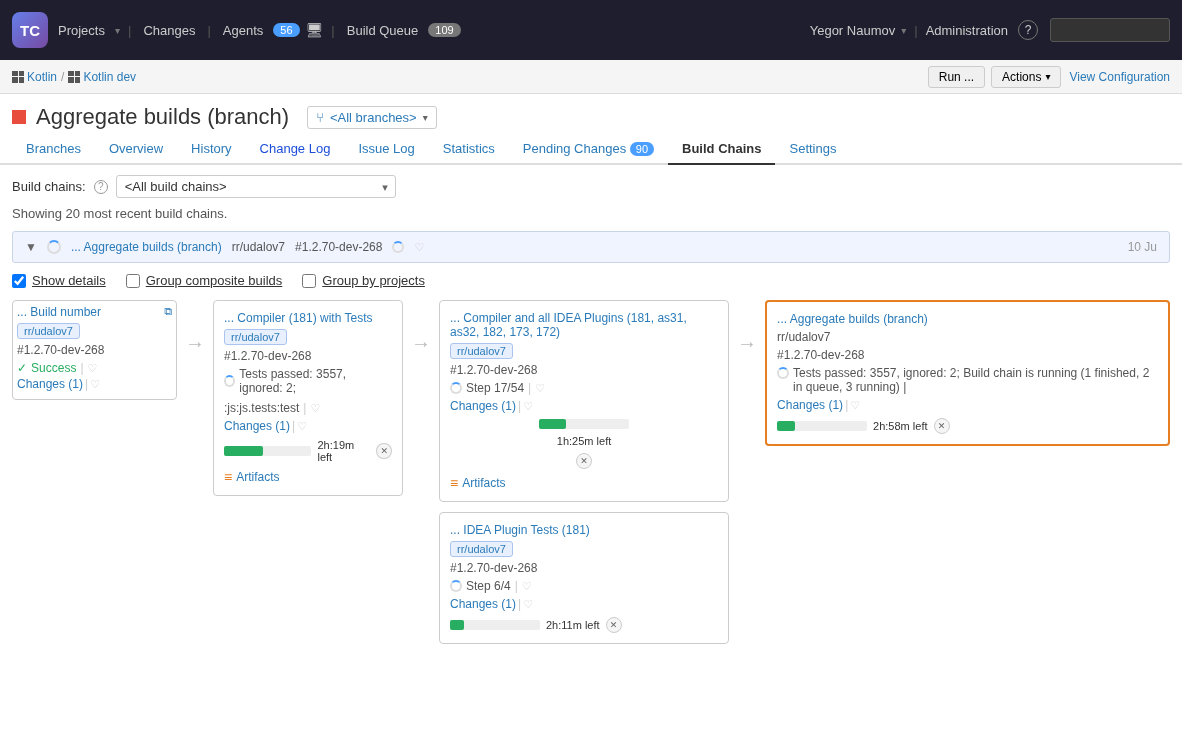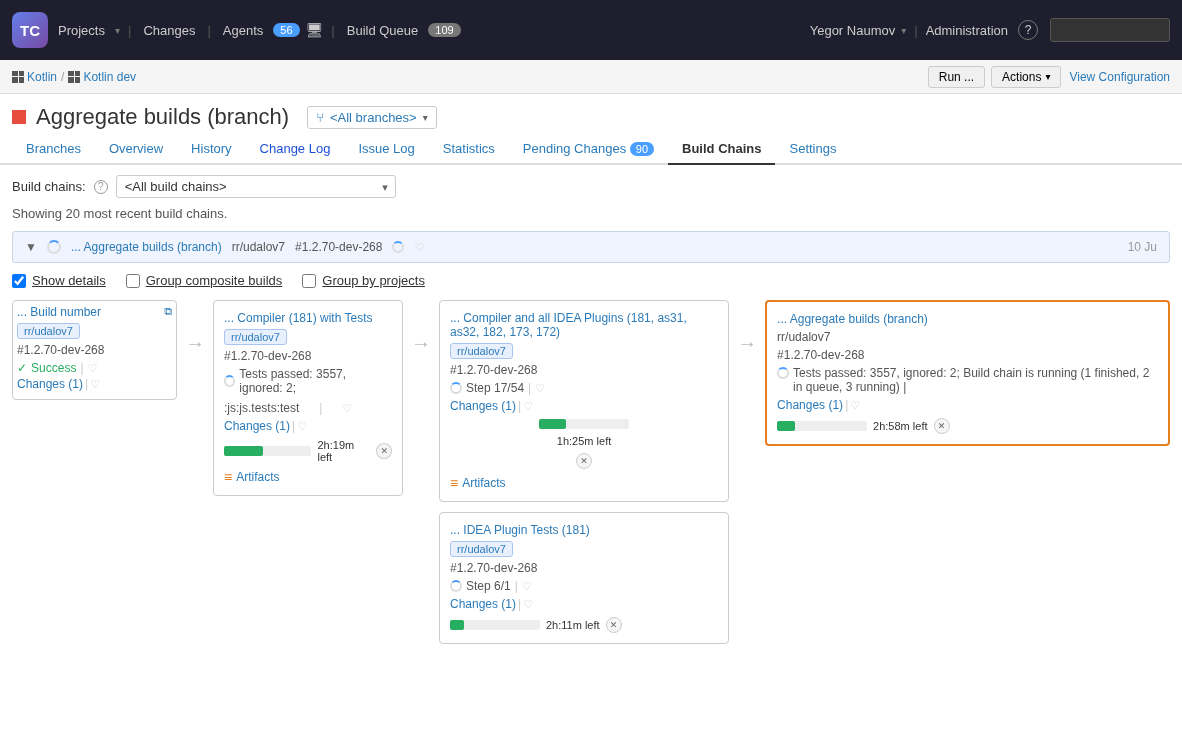--- a/index.html
+++ b/index.html
@@ -146,21 +146,21 @@
     <div style="background:#fff;border:1px solid #ccc;border-radius:4px;padding:10px;min-width:190px;font-size:12px;position:relative;">
       <div style="display:flex;align-items:flex-start;justify-content:space-between;margin-bottom:4px;">
         <span style="color:#2b7bb9;cursor:pointer;font-size:12px;">... Compiler (181) with Tests</span>
       </div>
       <div style="display:inline-flex;align-items:center;background:#e8f0fe;border:1px solid #aac4f0;color:#2b7bb9;border-radius:3px;padding:1px 6px;font-size:11px;margin-bottom:4px;">rr/udalov7</div>
       <div style="color:#555;margin-bottom:4px;">#1.2.70-dev-268</div>
       <div style="display:flex;align-items:center;gap:4px;margin-bottom:6px;">
         <span style="display:inline-block;width:12px;height:12px;border:2px solid #ddd;border-top:2px solid #4a9eff;border-radius:50%;animation:spin 1s linear infinite;"></span>
         <span style="color:#555;">Tests passed: 3557, ignored: 2;</span>
       </div>
-      <div style="display:flex;align-items:center;gap:20px;margin-bottom:4px;text-align:right;">
+      <div style="display:flex;align-items:center;gap:4px;margin-bottom:4px;text-align:right;">
         <span style="color:#555;">:js:js.tests:test</span>
         <span style="color:#ccc;">|</span>
         <span style="color:#ccc;font-size:11px;">♡</span>
       </div>
       <div style="color:#2b7bb9;cursor:pointer;display:flex;align-items:center;gap:2px;margin-bottom:6px;">
         <span>Changes (1)</span>
         <span style="color:#ccc;">|</span>
         <span style="color:#ccc;font-size:11px;">♡</span>
       </div>
       <div style="display:flex;align-items:center;gap:6px;margin-bottom:6px;">
@@ -211,21 +211,21 @@
       </div>
 
       <div style="background:#fff;border:1px solid #ccc;border-radius:4px;padding:10px;min-width:205px;font-size:12px;">
         <div style="margin-bottom:4px;">
           <span style="color:#2b7bb9;cursor:pointer;font-size:12px;">... IDEA Plugin Tests (181)</span>
         </div>
         <div style="display:inline-flex;align-items:center;background:#e8f0fe;border:1px solid #aac4f0;color:#2b7bb9;border-radius:3px;padding:1px 6px;font-size:11px;margin-bottom:4px;">rr/udalov7</div>
         <div style="color:#555;margin-bottom:4px;">#1.2.70-dev-268</div>
         <div style="display:flex;align-items:center;gap:4px;margin-bottom:4px;">
           <span style="display:inline-block;width:12px;height:12px;border:2px solid #ddd;border-top:2px solid #4a9eff;border-radius:50%;animation:spin 1s linear infinite;"></span>
-          <span style="color:#555;">Step 6/1</span>
+          <span style="color:#555;">Step 6/4</span>
           <span style="color:#ccc;">|</span>
           <span style="color:#ccc;font-size:11px;">♡</span>
         </div>
         <div style="color:#2b7bb9;cursor:pointer;display:flex;align-items:center;gap:2px;margin-bottom:6px;">
           <span>Changes (1)</span>
           <span style="color:#ccc;">|</span>
           <span style="color:#ccc;font-size:11px;">♡</span>
         </div>
         <div style="display:flex;align-items:center;gap:6px;">
           <div style="background:#eee;border-radius:2px;height:10px;width:90px;">

